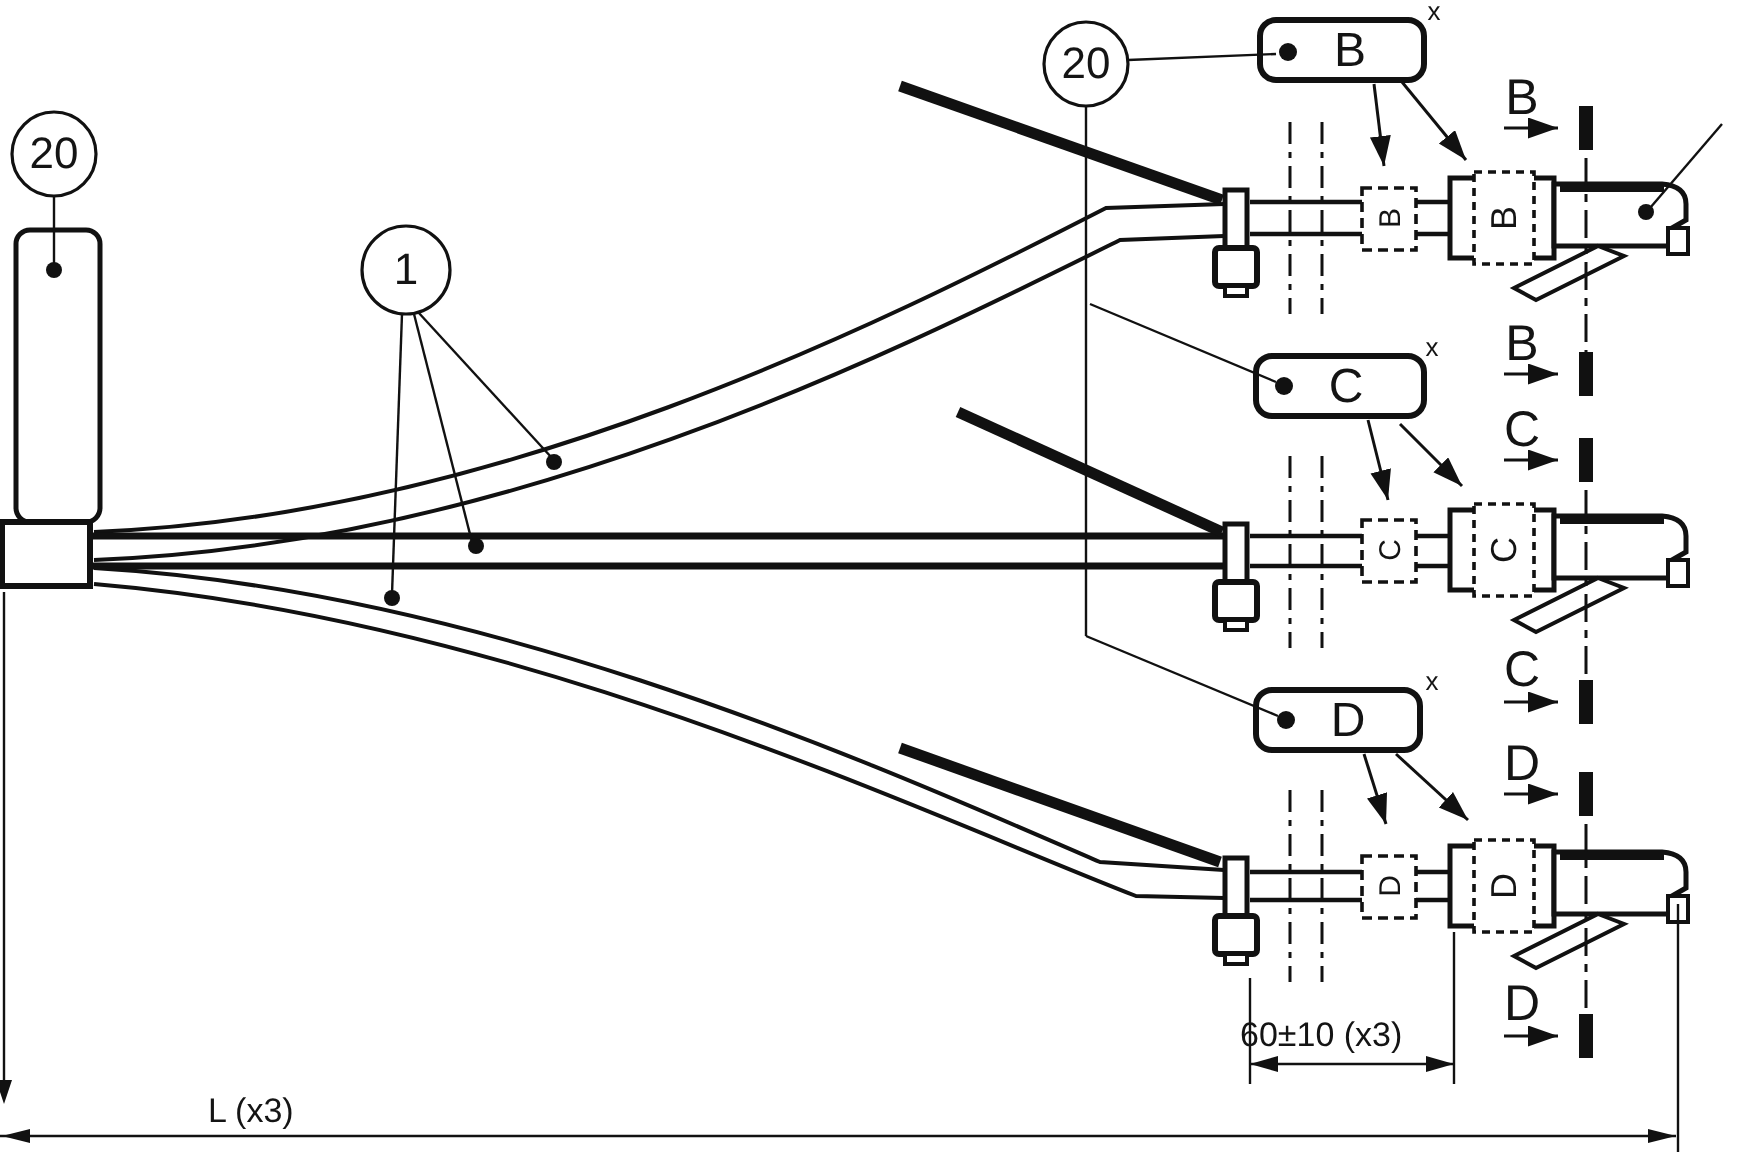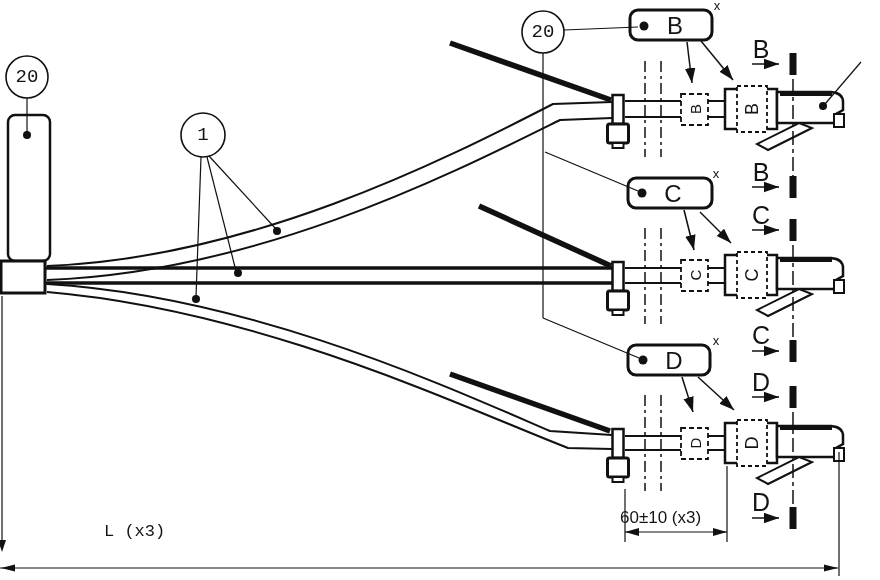--- a/index.html
+++ b/index.html
@@ -1,21 +1,21 @@
 <!DOCTYPE html>
 <html><head>
 <meta charset="utf-8">
 <style>
   html,body{margin:0;padding:0;background:#fff;}
   #stage{position:relative;width:880px;height:580px;background:#ffffff;overflow:hidden;
          font-family:"Liberation Sans", sans-serif;color:#111;}
   #stage svg{position:absolute;left:0;top:0;z-index:1;}
   .txt{position:absolute;z-index:3;color:#141414;line-height:1;white-space:nowrap;}
   .balloon-text{width:44px;height:44px;display:flex;align-items:center;justify-content:center;
-                font-size:19px;z-index:3;font-family:Liberation Mono, monospace;}
+                font-size:22px;z-index:3;}
   .callout-letter{width:70px;height:28px;display:flex;align-items:center;justify-content:center;
                   font-size:24px;}
   .footnote{font-size:13px;width:14px;height:14px;text-align:center;}
   .rot{transform:rotate(-90deg);display:flex;align-items:center;justify-content:center;}
   .sleeve-letter{width:30px;height:30px;font-size:15px;}
   .conn-letter{width:34px;height:34px;font-size:18px;}
   .section-letter{width:30px;height:28px;display:flex;align-items:center;justify-content:center;
                   font-size:25px;}
   .dim-text{font-size:17px;text-align:left;}
   #watermark{position:absolute;left:86px;top:262px;z-index:4;font-size:46px;font-weight:bold;
@@ -232,16 +232,16 @@
 <div class="txt rot conn-letter" style="left:735px;top:426px;">D</div>
 
 <div class="txt section-letter" style="left:746px;top:35px;">B</div>
 <div class="txt section-letter" style="left:746px;top:158px;">B</div>
 <div class="txt section-letter" style="left:746px;top:201px;">C</div>
 <div class="txt section-letter" style="left:746px;top:321px;">C</div>
 <div class="txt section-letter" style="left:746px;top:368px;">D</div>
 <div class="txt section-letter" style="left:746px;top:488px;">D</div>
 
 <div class="txt dim-text" style="left:620px;top:509px;width:112px;">60±10 (x3)</div>
-<div class="txt dim-text" style="left:104px;top:523px;width:80px;font-family:Liberation Mono, monospace;">L (x3)</div>
+<div class="txt dim-text" style="left:104px;top:547px;width:80px;">L (x3)</div>
 
 
 </div>
 
 </body></html>

